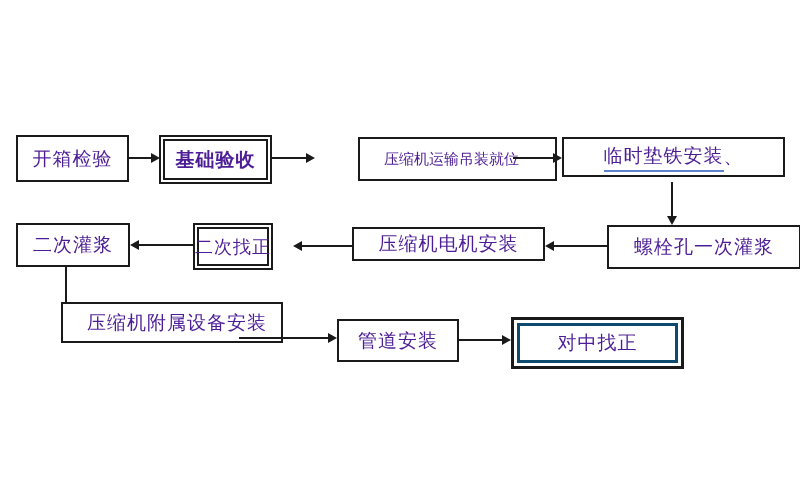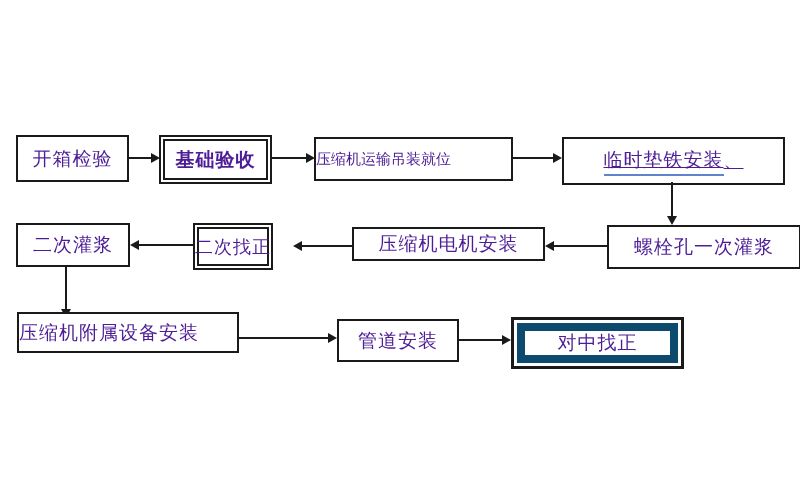--- a/index.html
+++ b/index.html
@@ -14,29 +14,29 @@
   .box {
     position:absolute;
     box-sizing:border-box;
     background:#ffffff;
     border:2px solid #1a1a1a;
     display:flex; align-items:center; justify-content:center;
     font-size:19px; color:#4c1d95;
     white-space:nowrap;
     letter-spacing:1px;
   }
-  .box.align-left { justify-content:flex-start; padding-left:0; }
+  .box.align-left { justify-content:flex-start; padding-left:24px;margin-left:44px; }
 
   
   .dbl {
     border:2px solid #1a1a1a;
     box-shadow:0 0 0 2px #ffffff, 0 0 0 4px #1a1a1a;
   }
   .dbl-thick {
-    border:8px solid #0c4a6e;
+    border:3px solid #0c4a6e;
     box-shadow:0 0 0 3px #ffffff, 0 0 0 6px #1a1a1a;
   }
 
   .hline { position:absolute; height:2px; background:#1a1a1a; }
   .vline { position:absolute; width:2px; background:#1a1a1a; }
   .head-r { position:absolute; width:0; height:0;
     border-left:9px solid #1a1a1a; border-top:5px solid transparent; border-bottom:5px solid transparent; }
   .head-l { position:absolute; width:0; height:0;
     border-right:9px solid #1a1a1a; border-top:5px solid transparent; border-bottom:5px solid transparent; }
   .head-d { position:absolute; width:0; height:0;
@@ -57,21 +57,21 @@
   <div class="box dbl" style="left:163px; top:139px; width:105px; height:41px;font-weight:bold;">基础验收</div>
 
   <div class="hline" style="left:272px; top:157px; width:34px;"></div>
   <div class="head-r" style="left:306px; top:153px;"></div>
 
   <div class="box align-left" style="left:314px; top:137px; width:199px; height:44px; font-size:15px; letter-spacing:0;">压缩机运输吊装就位</div>
 
   <div class="hline" style="left:513px; top:157px; width:40px;"></div>
   <div class="head-r" style="left:553px; top:153px;"></div>
 
-  <div class="box" style="left:562px; top:137px; width:223px; height:48px;text-decoration:underline;">
+  <div class="box" style="left:562px; top:137px; width:223px; height:40px;">
     <span class="ul">临时垫铁安装</span>
       <span>、</span>
   </div>
 
   <div class="vline" style="left:671px; top:182px; height:34px;"></div>
   <div class="head-d" style="left:667px; top:216px;"></div>
 
   <div class="box" style="left:607px; top:225px; width:194px; height:44px;">螺栓孔一次灌浆</div>
 
   <div class="head-l" style="left:545px; top:241px;"></div>
@@ -85,21 +85,21 @@
   <div class="box dbl" style="left:197px; top:227px; width:72px; height:39px; font-size:18px;">二次找正</div>
 
   <div class="head-l" style="left:130px; top:240px;"></div>
   <div class="hline" style="left:139px; top:244px; width:54px;"></div>
 
   <div class="box" style="left:16px; top:223px; width:114px; height:44px;">二次灌浆</div>
 
   <div class="vline" style="left:65px; top:267px; height:42px;"></div>
   <div class="head-d" style="left:61px; top:309px;"></div>
 
-  <div class="box align-left" style="left:17px; top:312px; width:222px; height:41px;">压缩机附属设备安装</div>
+  <div class="box align-left" style="left:17px; top:302px; width:222px; height:41px;">压缩机附属设备安装</div>
 
   <div class="hline" style="left:239px; top:337px; width:89px;"></div>
   <div class="head-r" style="left:328px; top:333px;"></div>
 
   <div class="box" style="left:337px; top:319px; width:122px; height:43px;">管道安装</div>
 
   <div class="hline" style="left:459px; top:339px; width:43px;"></div>
   <div class="head-r" style="left:502px; top:335px;"></div>
 
   <div class="box dbl-thick" style="left:517px; top:323px; width:161px; height:40px;">对中找正</div>

